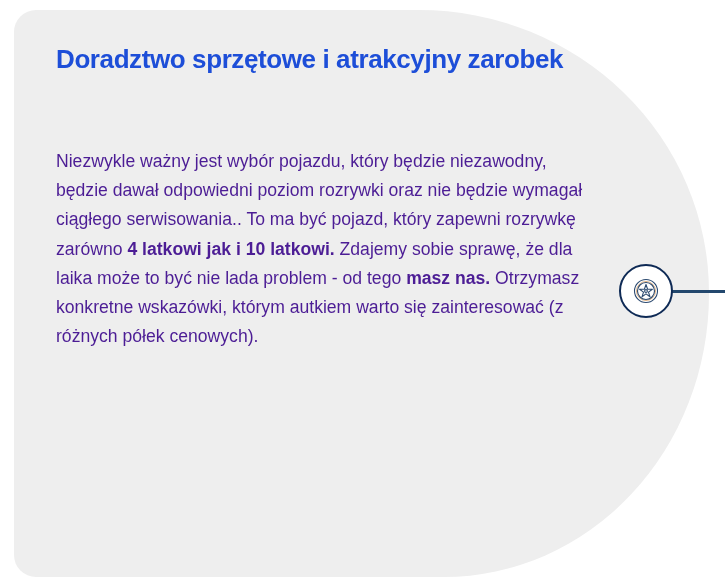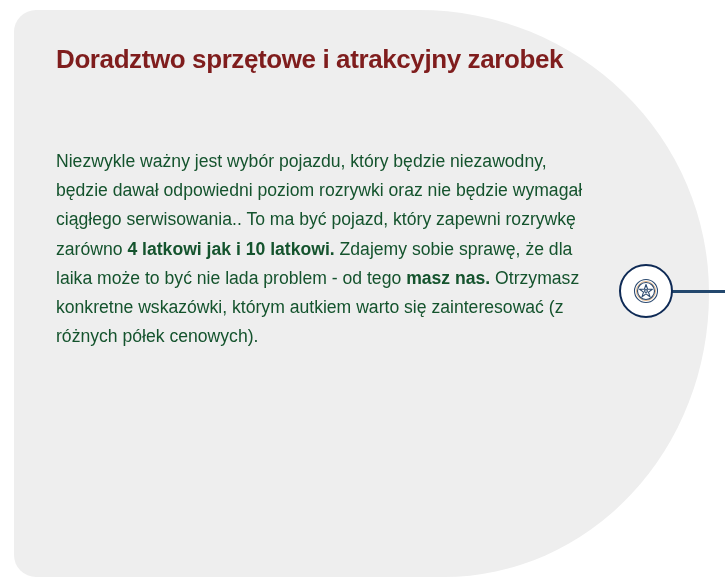--- a/index.html
+++ b/index.html
@@ -14,25 +14,25 @@
       background: #eeeeee;
       border-top-left-radius: 22px;
       border-bottom-left-radius: 22px;
       border-top-right-radius: 290px 283px;
       border-bottom-right-radius: 265px 283px;
     }
     .title {
       position: absolute; left: 56px; top: 47px;
       margin: 0; width: 520px;
       font-size: 26px; line-height: 25px; font-weight: 700;
-      color: #7f1d1d; letter-spacing: -0.4px;
+      color: #1d4ed8; letter-spacing: -0.4px;
     }
     .body {
       position: absolute; left: 56px; top: 147px; width: 540px;
-      font-size: 17.6px; line-height: 29.2px; color: #14532d;
+      font-size: 17.6px; line-height: 29.2px; color: #4c1d95;
     }
     .body p { margin: 0; }
     .body p + p { margin-top: 29.2px; }
     .body b { font-weight: 700; }
     .connector {
       position: absolute; left: 672px; top: 290px;
       width: 53px; height: 3px; background: #23486e;
     }
     .badge {
       position: absolute; left: 619px; top: 264px;

